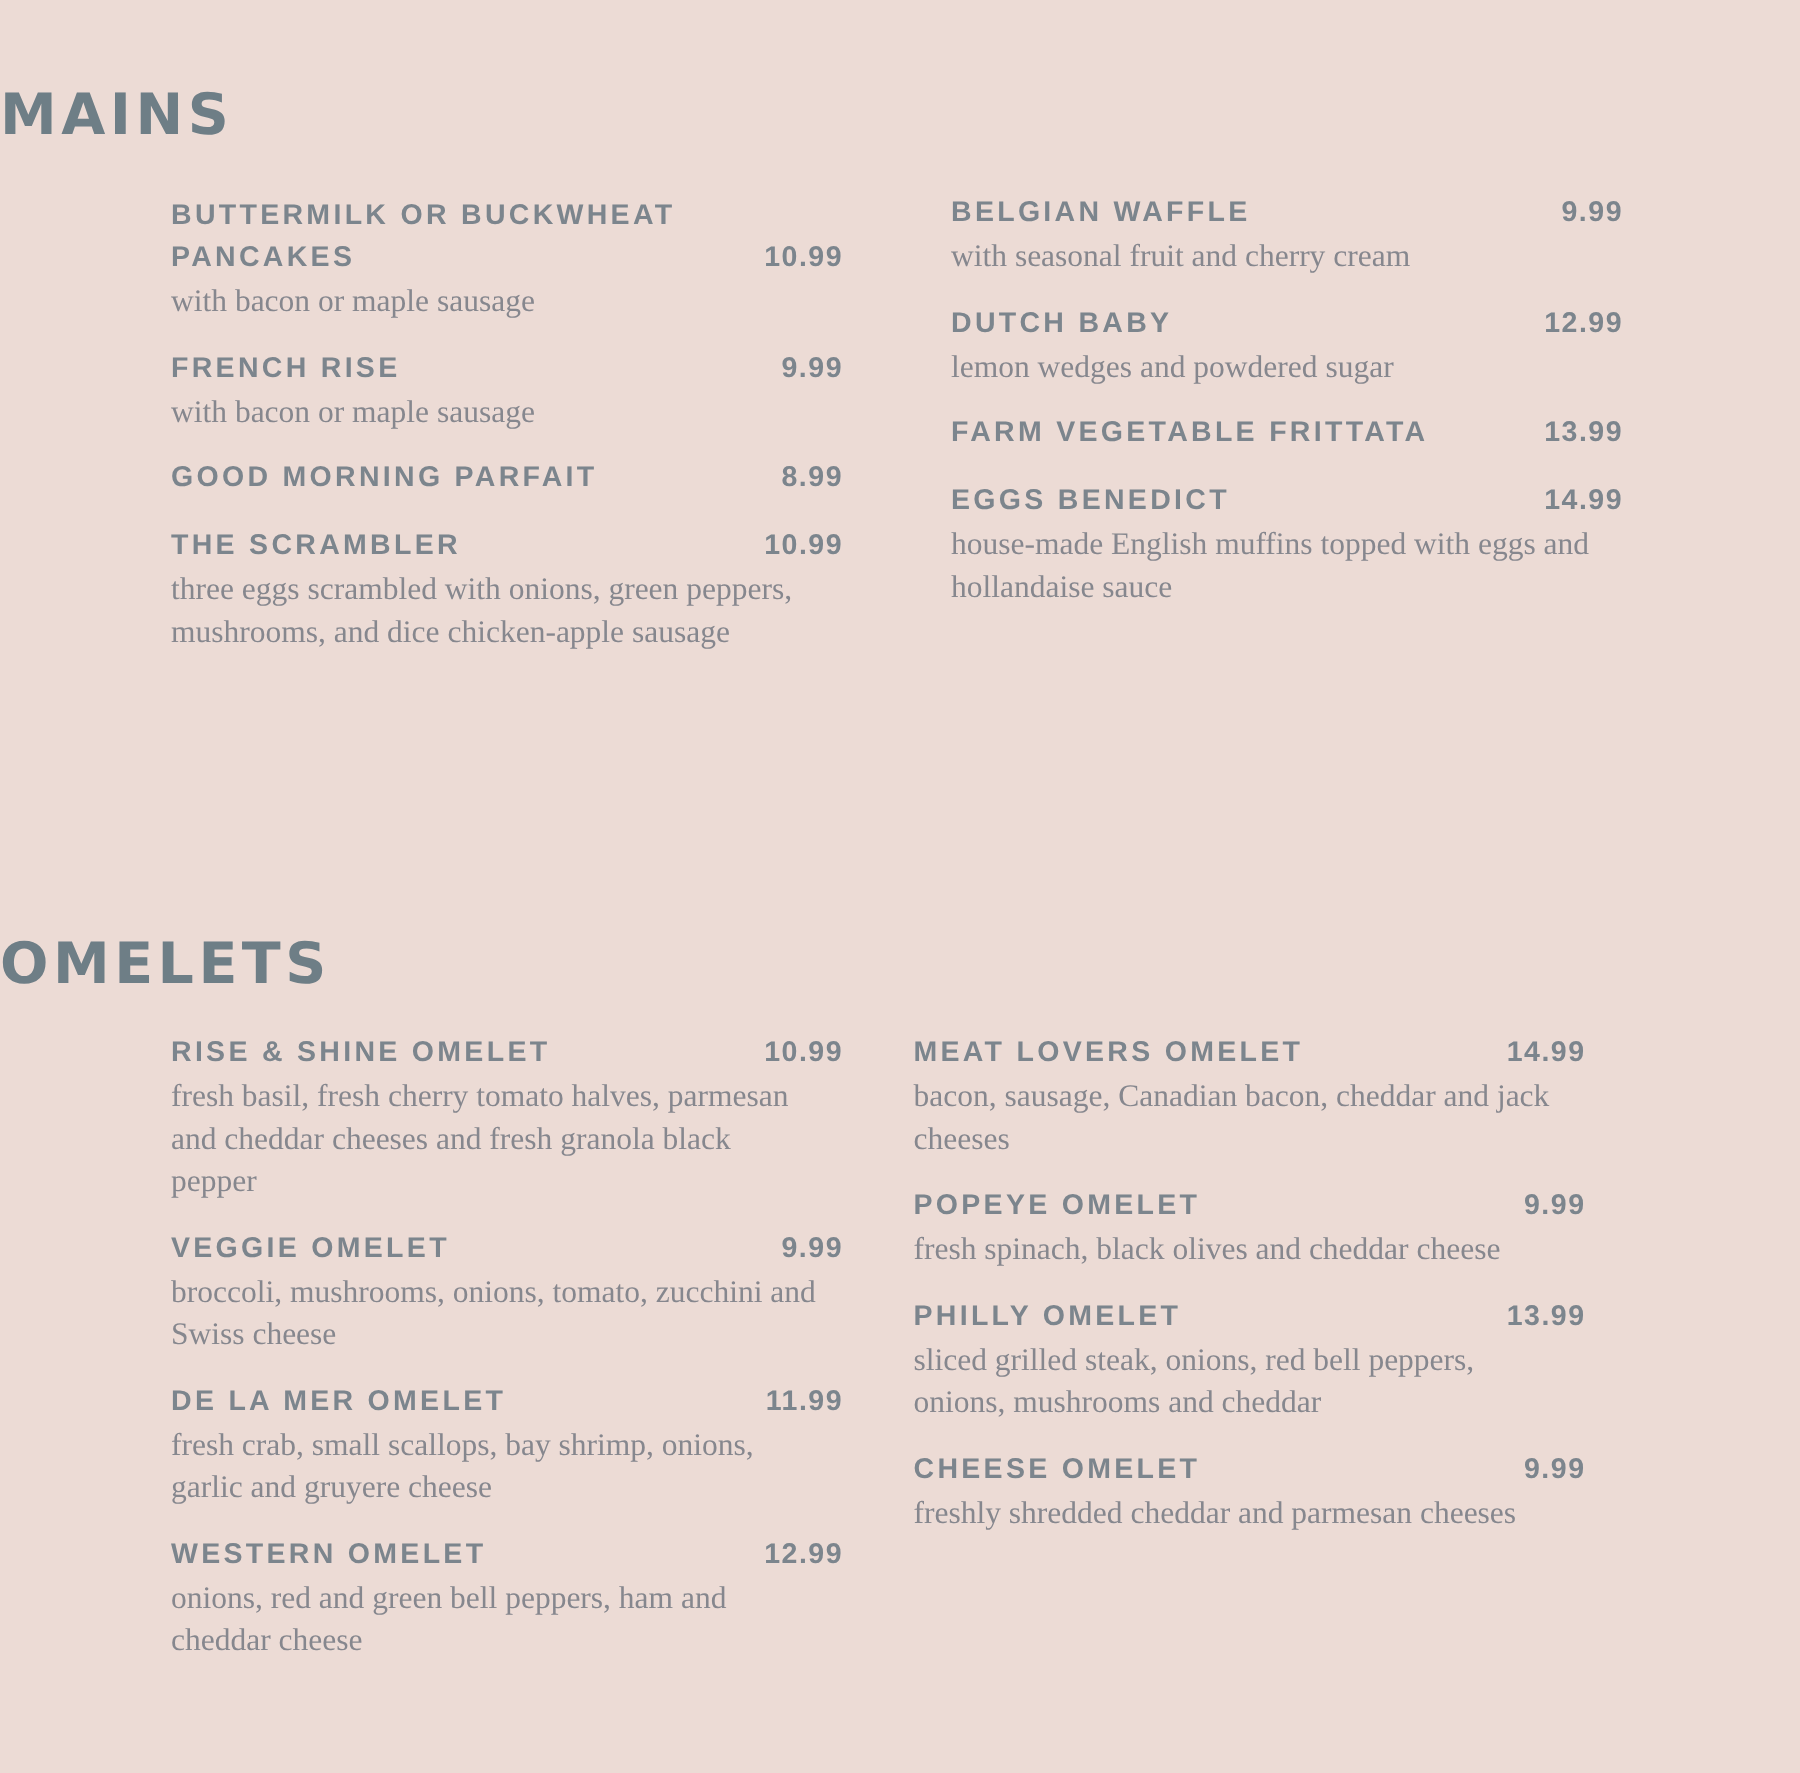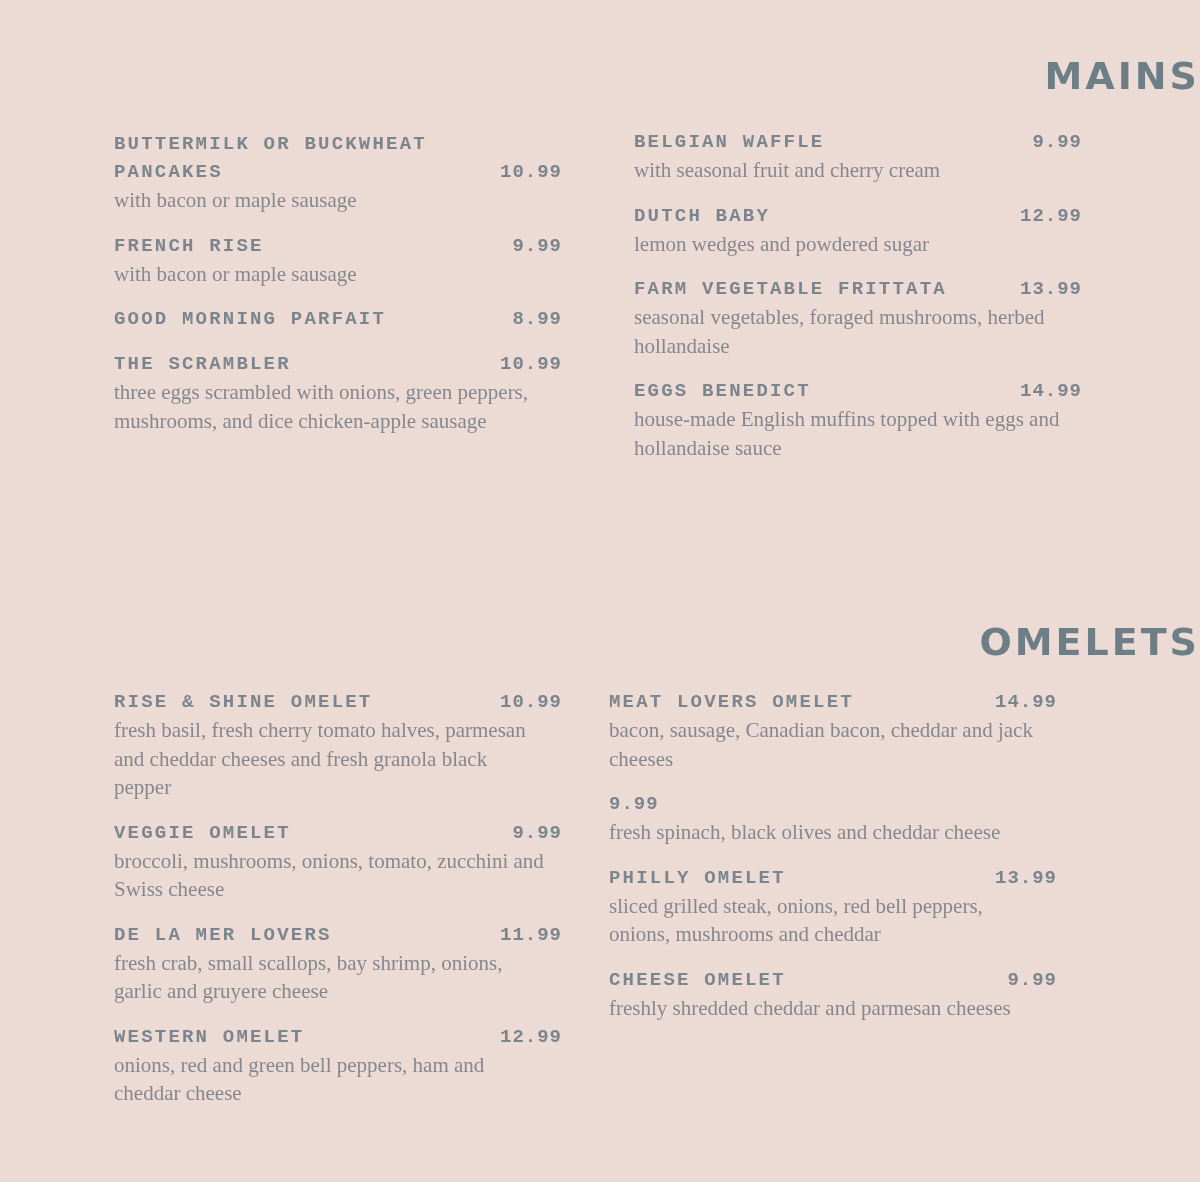--- a/index.html
+++ b/index.html
@@ -2,29 +2,29 @@
 <html><head>
 <meta charset="utf-8">
 <style>
   html, body { margin:0; padding:0; }
   body {
     width:1200px; height:1182px; overflow:hidden;
     background:#ecdbd5;
     position:relative;
   }
   .section-title {
-    position:absolute; left:0; width:1200px; text-align:right;
+    position:absolute; left:0; width:1200px; text-align:left;
     font-family:"DejaVu Sans", sans-serif; font-weight:bold;
     color:#6e7e86; letter-spacing:3px; font-size:38px;
   }
   .col { position:absolute; width:448px; }
   .item { margin-bottom:17px; }
   .head {
     display:flex; justify-content:space-between; align-items:flex-end;
-    font-family:Liberation Mono, monospace; font-weight:bold;
+    font-family:Liberation Sans, sans-serif; font-weight:bold;
     font-size:19px; letter-spacing:2.2px; color:#7c858d; line-height:28px;
   }
   .name { max-width:340px; }
   .price { letter-spacing:1px; }
   .desc {
     font-family:"Liberation Serif", serif; font-size:21px; color:#86878e;
     line-height:28.5px; max-width:430px;
   }
 </style>
 </head>
@@ -73,21 +73,20 @@
          <span class="name">DUTCH BABY</span>
          <span class="price">12.99</span>
        </div>
        <div class="desc">lemon wedges and powdered sugar</div>
     </div>
     <div class="item">
       <div class="head">
          <span class="name">FARM VEGETABLE FRITTATA</span>
          <span class="price">13.99</span>
        </div>
-       <div class="desc">seasonal vegetables, foraged mushrooms, herbed hollandaise</div>
     </div>
     <div class="item">
       <div class="head">
          <span class="name">EGGS BENEDICT</span>
          <span class="price">14.99</span>
        </div>
        <div class="desc">house-made English muffins topped with eggs and hollandaise sauce</div>
     </div>
   </div>
 
@@ -102,21 +101,21 @@
     </div>
     <div class="item">
       <div class="head">
          <span class="name">VEGGIE OMELET</span>
          <span class="price">9.99</span>
        </div>
        <div class="desc">broccoli, mushrooms, onions, tomato, zucchini and Swiss cheese</div>
     </div>
     <div class="item">
       <div class="head">
-         <span class="name">DE LA MER LOVERS</span>
+         <span class="name">DE LA MER OMELET</span>
          <span class="price">11.99</span>
        </div>
        <div class="desc">fresh crab, small scallops, bay shrimp, onions, garlic and gruyere cheese</div>
     </div>
     <div class="item">
       <div class="head">
          <span class="name">WESTERN OMELET</span>
          <span class="price">12.99</span>
        </div>
        <div class="desc">onions, red and green bell peppers, ham and cheddar cheese</div>
@@ -125,20 +124,21 @@
 <div class="col" style="left:609px; top:688px;">
     <div class="item">
       <div class="head">
          <span class="name">MEAT LOVERS OMELET</span>
          <span class="price">14.99</span>
        </div>
        <div class="desc">bacon, sausage, Canadian bacon, cheddar and jack cheeses</div>
     </div>
     <div class="item">
       <div class="head">
+         <span class="name">POPEYE OMELET</span>
          <span class="price">9.99</span>
        </div>
        <div class="desc">fresh spinach, black olives and cheddar cheese</div>
     </div>
     <div class="item">
       <div class="head">
          <span class="name">PHILLY OMELET</span>
          <span class="price">13.99</span>
        </div>
        <div class="desc">sliced grilled steak, onions, red bell peppers, onions, mushrooms and cheddar</div>

